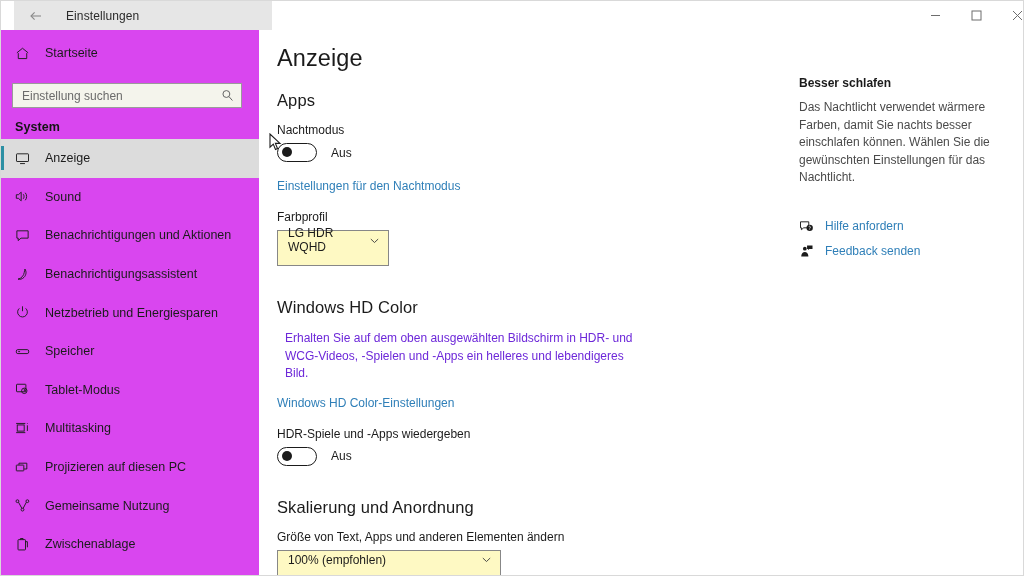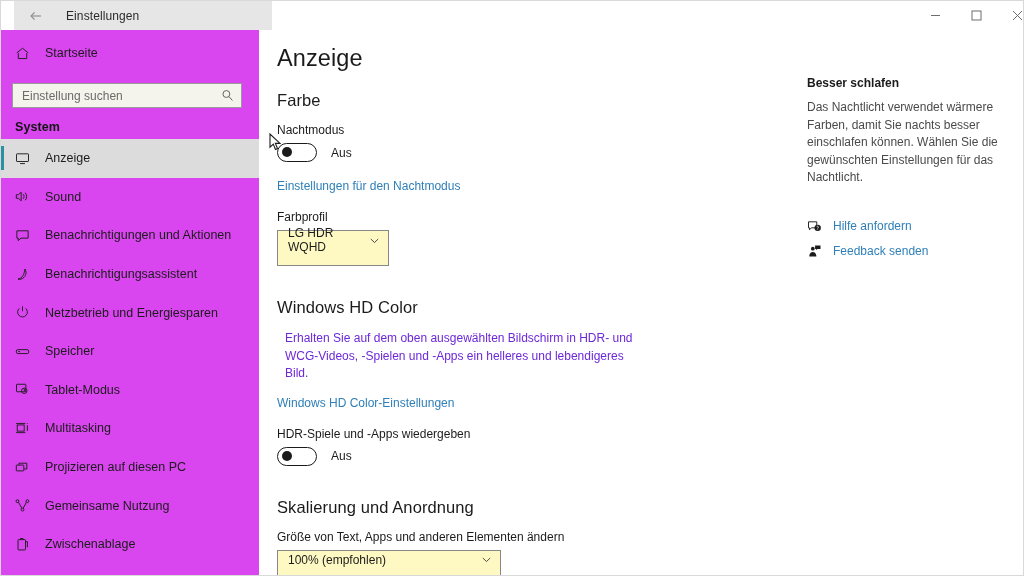--- a/index.html
+++ b/index.html
@@ -247,21 +247,21 @@
   .combo.w-narrow { width: 112px; }
   .combo.w-wide { width: 224px; }
   .combo .chev { color: #3c3c3c; display: flex; align-items: center; }
 
   .gap-8 { height: 8px; }
   .gap-16 { height: 16px; }
 
   
   #aside {
     position: absolute;
-    top: 0; right: 0;
+    top: 0; right: 8px;
     width: 218px;
     padding: 46px 12px 0 0;
     margin-left: 19px;
   }
   .aside-title {
     font-size: 12px;
     font-weight: bold;
     color: #1b1b1b;
     margin-bottom: 9px;
   }
@@ -473,21 +473,21 @@
 
   </div>
 
   <div id="content">
 
     <div id="main">
 
       <div class="page-title">Anzeige</div>
 
       
-      <div class="h2">Farbe</div>
+      <div class="h2">Apps</div>
 
       <div class="field-label">Nachtmodus</div>
       <div class="toggle-row">
         <div class="toggle">
           <span class="knob"></span>
         </div>
         <span class="toggle-state">Aus</span>
       </div>
       <a class="link">Einstellungen für den Nachtmodus</a>
 

